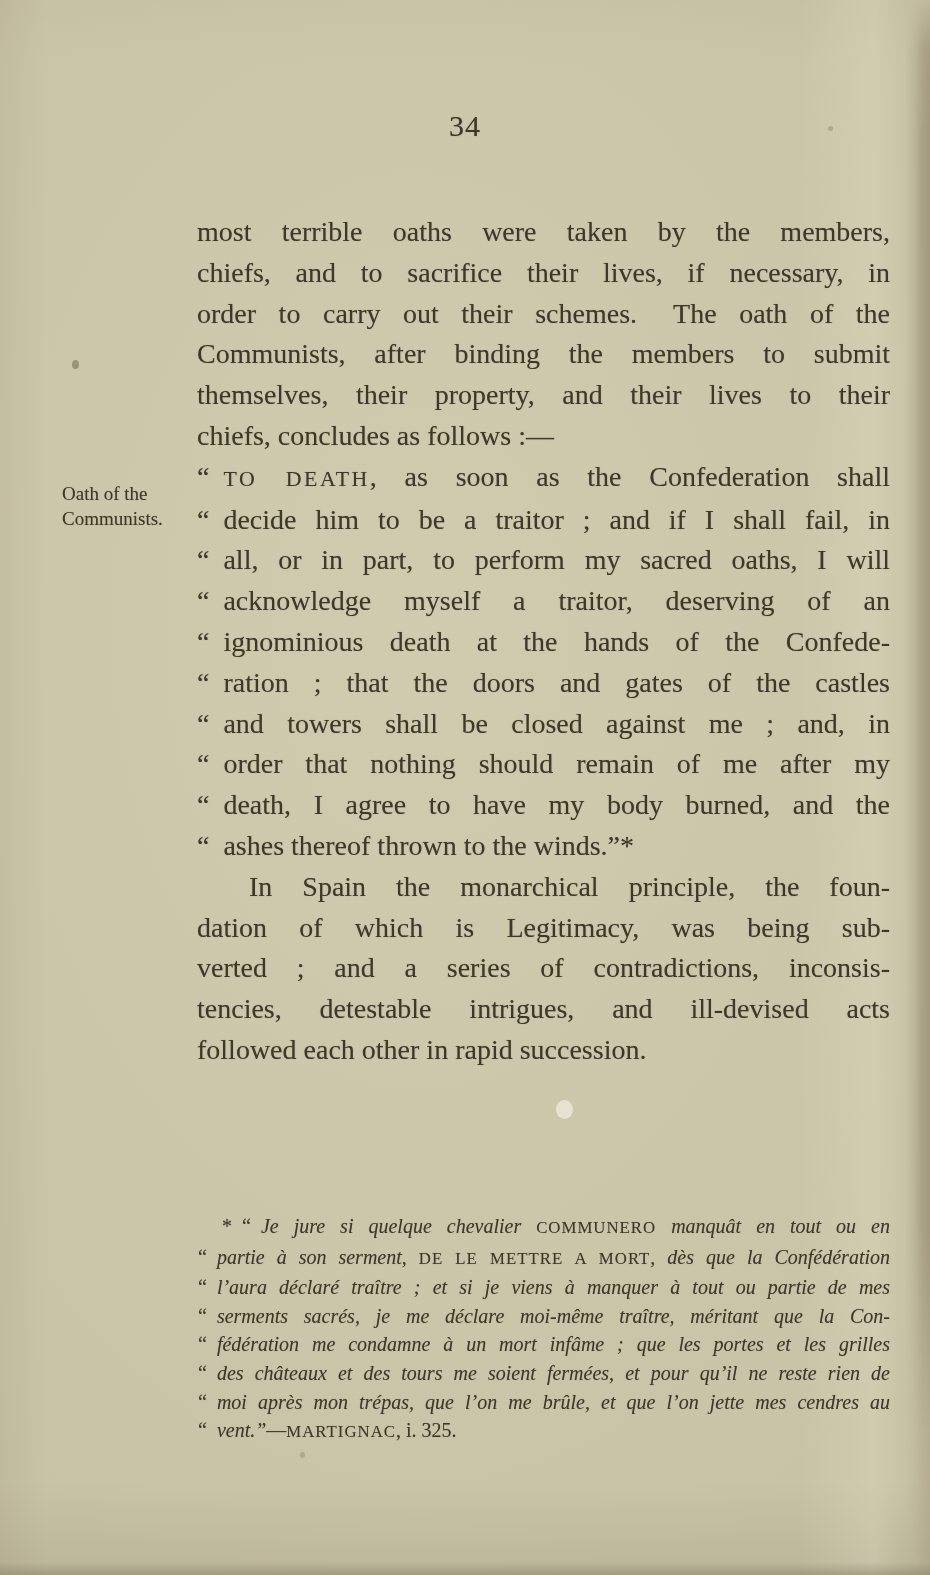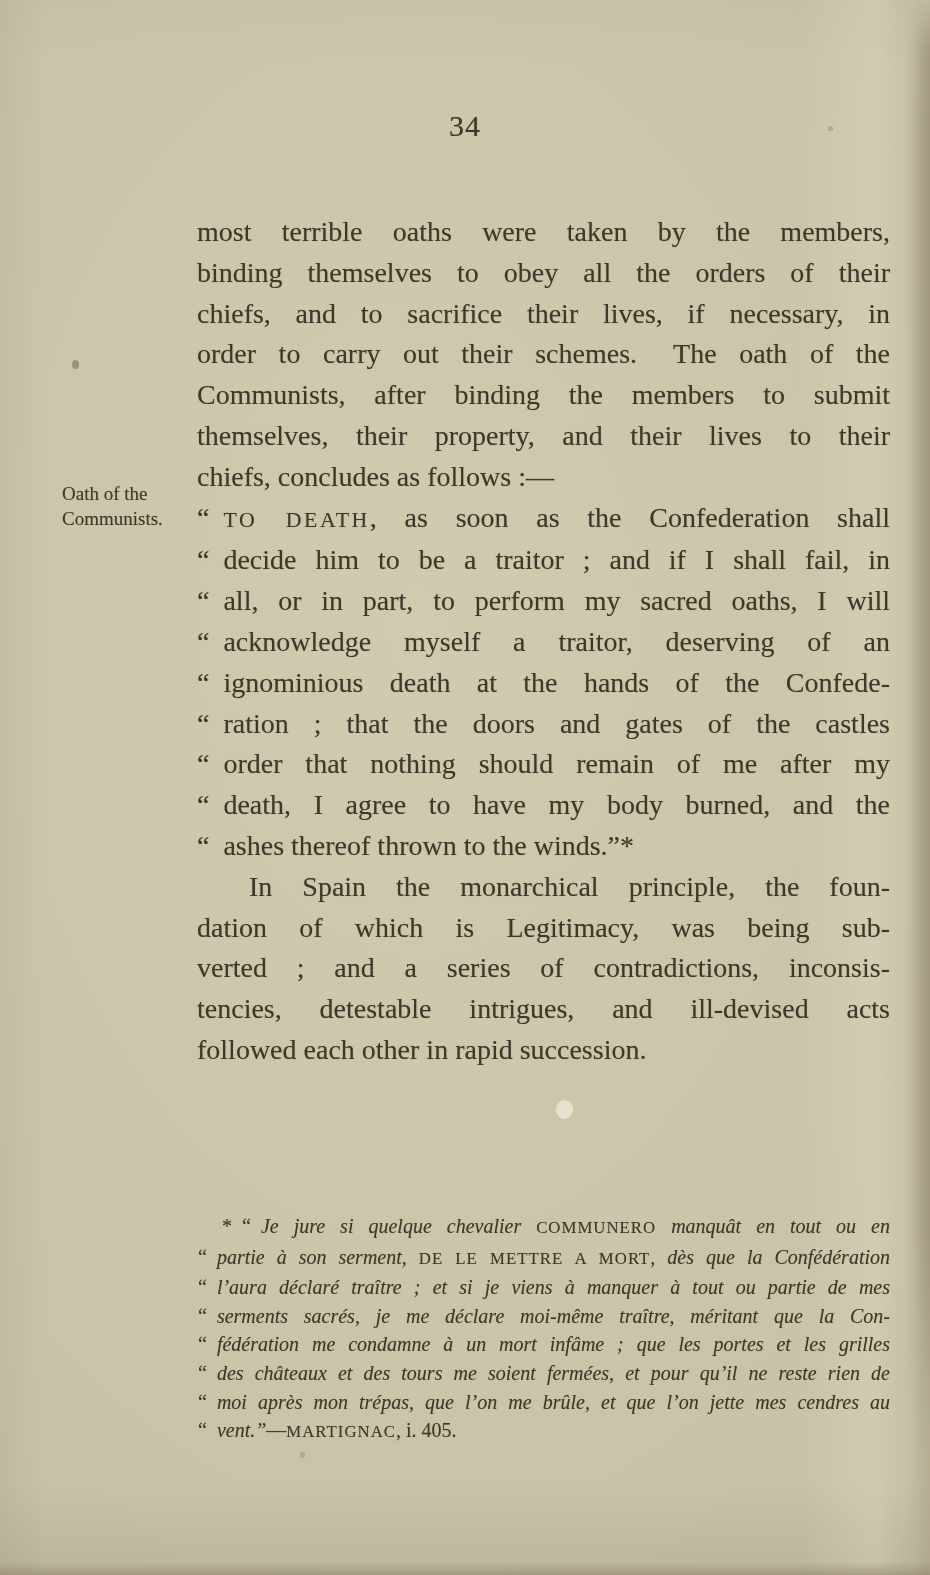--- a/index.html
+++ b/index.html
@@ -75,34 +75,34 @@
 <div class="page-number" data-name="page-number">34</div>
 
 <div class="margin-note" data-name="margin-note">
   <div class="mnote-line" data-name="margin-note-line-1">Oath of the</div>
   <div class="mnote-line" data-name="margin-note-line-2">Communists.</div>
 </div>
 
 <div class="text-block" id="text-block" data-name="main-text-column">
     <div class="block" data-name="opening-paragraph">
       <div class="tline" data-name="text-line"><span class="sr">most terrible oaths were taken by the members,</span></div>
-      <div class="tline" data-name="text-line"><span class="sr">binding themselves to obey all the orders of their</span></div>
       <div class="tline" data-name="text-line"><span class="sr">chiefs, and to sacrifice their lives, if necessary, in</span></div>
       <div class="tline" data-name="text-line"><span class="sr">order to carry out their schemes.  The oath of the</span></div>
       <div class="tline" data-name="text-line"><span class="sr">Communists, after binding the members to submit</span></div>
       <div class="tline" data-name="text-line"><span class="sr">themselves, their property, and their lives to their</span></div>
       <div class="tline last" data-name="text-line"><span class="sr">chiefs, concludes as follows :—</span></div>
     </div>
     <div class="block" data-name="oath-quote">
       <div class="tline" data-name="text-line"><span class="sr">“ </span><span class="sc">TO DEATH</span><span class="sr">, as soon as the Confederation shall</span></div>
       <div class="tline" data-name="text-line"><span class="sr">“ decide him to be a traitor ; and if I shall fail, in</span></div>
       <div class="tline" data-name="text-line"><span class="sr">“ all, or in part, to perform my sacred oaths, I will</span></div>
       <div class="tline" data-name="text-line"><span class="sr">“ acknowledge myself a traitor, deserving of an</span></div>
       <div class="tline" data-name="text-line"><span class="sr">“ ignominious death at the hands of the Confede-</span></div>
       <div class="tline" data-name="text-line"><span class="sr">“ ration ; that the doors and gates of the castles</span></div>
+      <div class="tline" data-name="text-line"><span class="sr">“ and towers shall be closed against me ; and, in</span></div>
       <div class="tline" data-name="text-line"><span class="sr">“ order that nothing should remain of me after my</span></div>
       <div class="tline" data-name="text-line"><span class="sr">“ death, I agree to have my body burned, and the</span></div>
       <div class="tline last" data-name="text-line"><span class="sr">“ ashes thereof thrown to the winds.”*</span></div>
     </div>
     <div class="block" data-name="spain-paragraph">
       <div class="tline indent" data-name="text-line"><span class="sr">In Spain the monarchical principle, the foun-</span></div>
       <div class="tline" data-name="text-line"><span class="sr">dation of which is Legitimacy, was being sub-</span></div>
       <div class="tline" data-name="text-line"><span class="sr">verted ; and a series of contradictions, inconsis-</span></div>
       <div class="tline" data-name="text-line"><span class="sr">tencies, detestable intrigues, and ill-devised acts</span></div>
       <div class="tline last" data-name="text-line"><span class="sr">followed each other in rapid succession.</span></div>
@@ -111,21 +111,21 @@
 
 <div class="footnote" id="footnote" data-name="footnote">
     <div class="block" data-name="footnote">
       <div class="tline indent" data-name="text-line"><span class="sr">* “ </span><span class="si">Je jure si quelque chevalier </span><span class="sc">COMMUNERO</span><span class="si"> manquât en tout ou en</span></div>
       <div class="tline" data-name="text-line"><span class="sr">“ </span><span class="si">partie à son serment, </span><span class="sc">DE LE METTRE A MORT</span><span class="si">, dès que la Confédération</span></div>
       <div class="tline" data-name="text-line"><span class="sr">“ </span><span class="si">l’aura déclaré traître ; et si je viens à manquer à tout ou partie de mes</span></div>
       <div class="tline" data-name="text-line"><span class="sr">“ </span><span class="si">serments sacrés, je me déclare moi-même traître, méritant que la Con-</span></div>
       <div class="tline" data-name="text-line"><span class="sr">“ </span><span class="si">fédération me condamne à un mort infâme ; que les portes et les grilles</span></div>
       <div class="tline" data-name="text-line"><span class="sr">“ </span><span class="si">des châteaux et des tours me soient fermées, et pour qu’il ne reste rien de</span></div>
       <div class="tline" data-name="text-line"><span class="sr">“ </span><span class="si">moi après mon trépas, que l’on me brûle, et que l’on jette mes cendres au</span></div>
-      <div class="tline last" data-name="text-line"><span class="sr">“ </span><span class="si">vent.”</span><span class="sr">—</span><span class="sc">MARTIGNAC</span><span class="sr">, i. 405.</span></div>
+      <div class="tline last" data-name="text-line"><span class="sr">“ </span><span class="si">vent.”</span><span class="sr">—</span><span class="sc">MARTIGNAC</span><span class="sr">, i. 325.</span></div>
     </div>
   </div>
 
 <div class="speck speck-1" data-name="paper-speck"></div>
 <div class="speck speck-2" data-name="paper-stain"></div>
 <div class="speck speck-3" data-name="paper-speck"></div>
 <div class="speck speck-4" data-name="paper-speck"></div>
 
 <div class="page-edge-right" data-name="page-edge-shadow-right"></div>
 <div class="page-edge-bottom" data-name="page-edge-shadow-bottom"></div>

